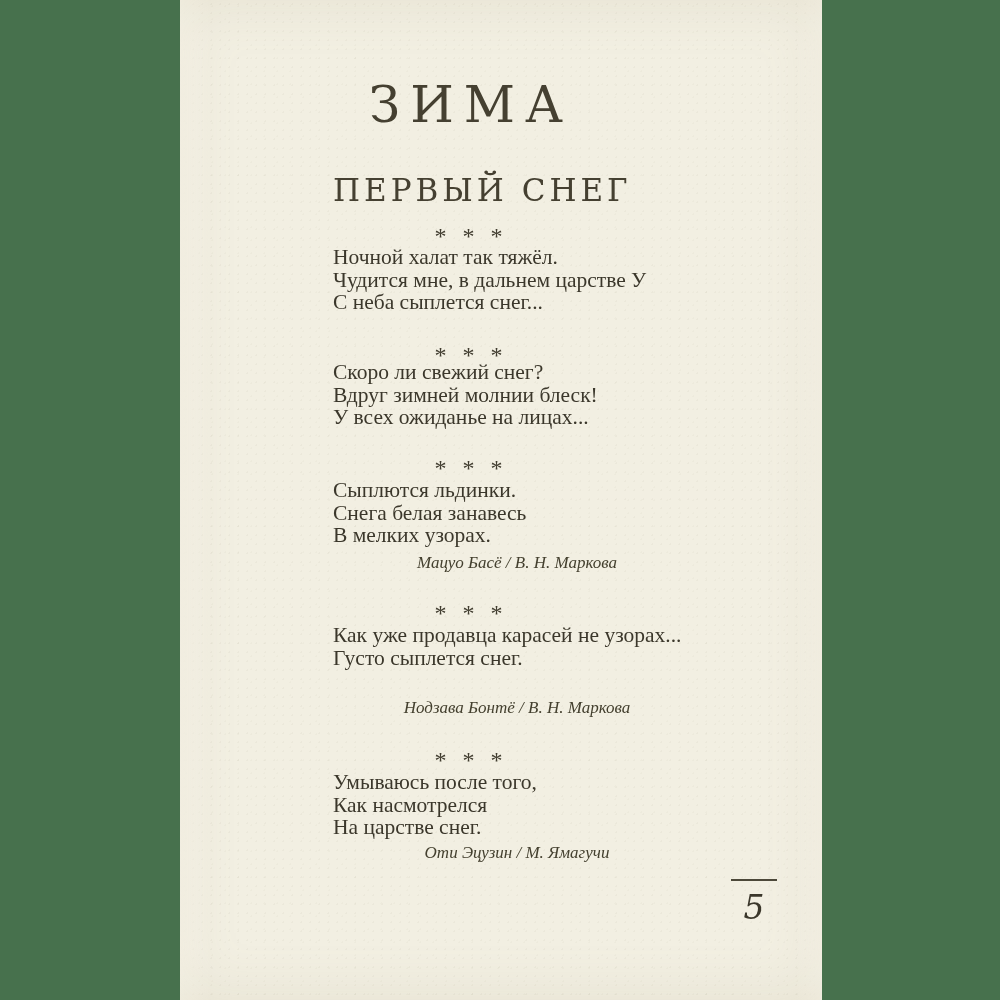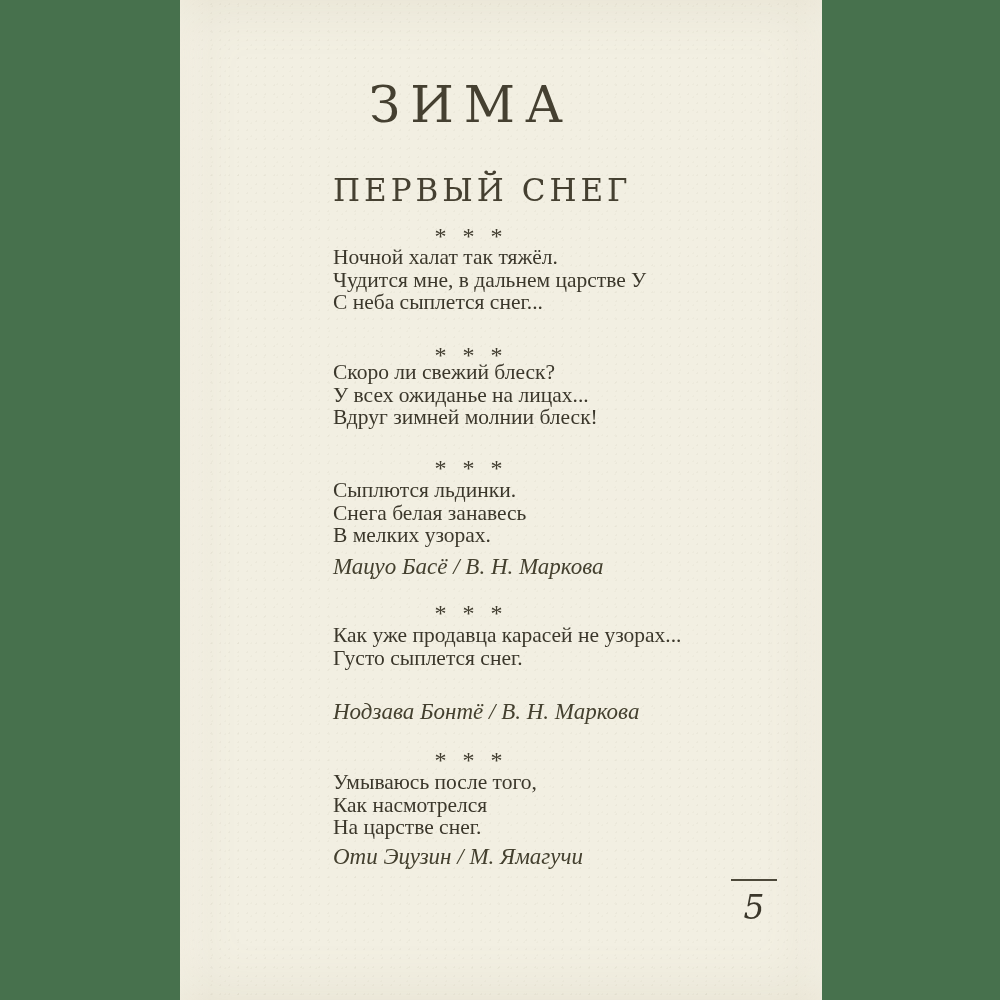--- a/index.html
+++ b/index.html
@@ -36,22 +36,22 @@
     left:153px;width:276px;text-align:center;
     font-size:24px;line-height:1;letter-spacing:5px;
     color:#403c2f;white-space:nowrap;
   }
   .poem{
     left:153px;width:400px;
     font-size:21.5px;line-height:22.5px;
     color:#3b372b;white-space:nowrap;
   }
   .attribution{
-    left:153px;width:368px;text-align:left;
-    font-style:italic;font-size:23px;line-height:1.1;
+    left:153px;width:368px;text-align:center;
+    font-style:italic;font-size:17px;line-height:1.1;
     color:#44402f;white-space:nowrap;
   }
   .footer-rule{
     left:551px;top:879px;width:46px;height:2px;
     background:#4c4839;
   }
   .page-number{
     left:552px;top:890px;width:44px;text-align:center;
     font-family:"DejaVu Serif",serif;font-style:italic;
     font-size:33px;line-height:1.1;color:#3b372b;
@@ -72,23 +72,23 @@
 
   <div id="s1" class="abs separator">* * *</div>
   <div id="p1" class="abs poem">
     <div>Ночной халат так тяжёл.</div>
     <div>Чудится мне, в дальнем царстве У</div>
     <div>С неба сыплется снег...</div>
   </div>
 
   <div id="s2" class="abs separator">* * *</div>
   <div id="p2" class="abs poem">
-    <div>Скоро ли свежий блеск?</div>
+    <div>Скоро ли свежий снег?</div>
+    <div>Вдруг зимней молнии блеск!</div>
     <div>У всех ожиданье на лицах...</div>
-    <div>Вдруг зимней молнии блеск!</div>
   </div>
 
   <div id="s3" class="abs separator">* * *</div>
   <div id="p3" class="abs poem">
     <div>Сыплются льдинки.</div>
     <div>Снега белая занавесь</div>
     <div>В мелких узорах.</div>
   </div>
   <div id="a3" class="abs attribution">Мацуо Басё / В. Н. Маркова</div>
 

